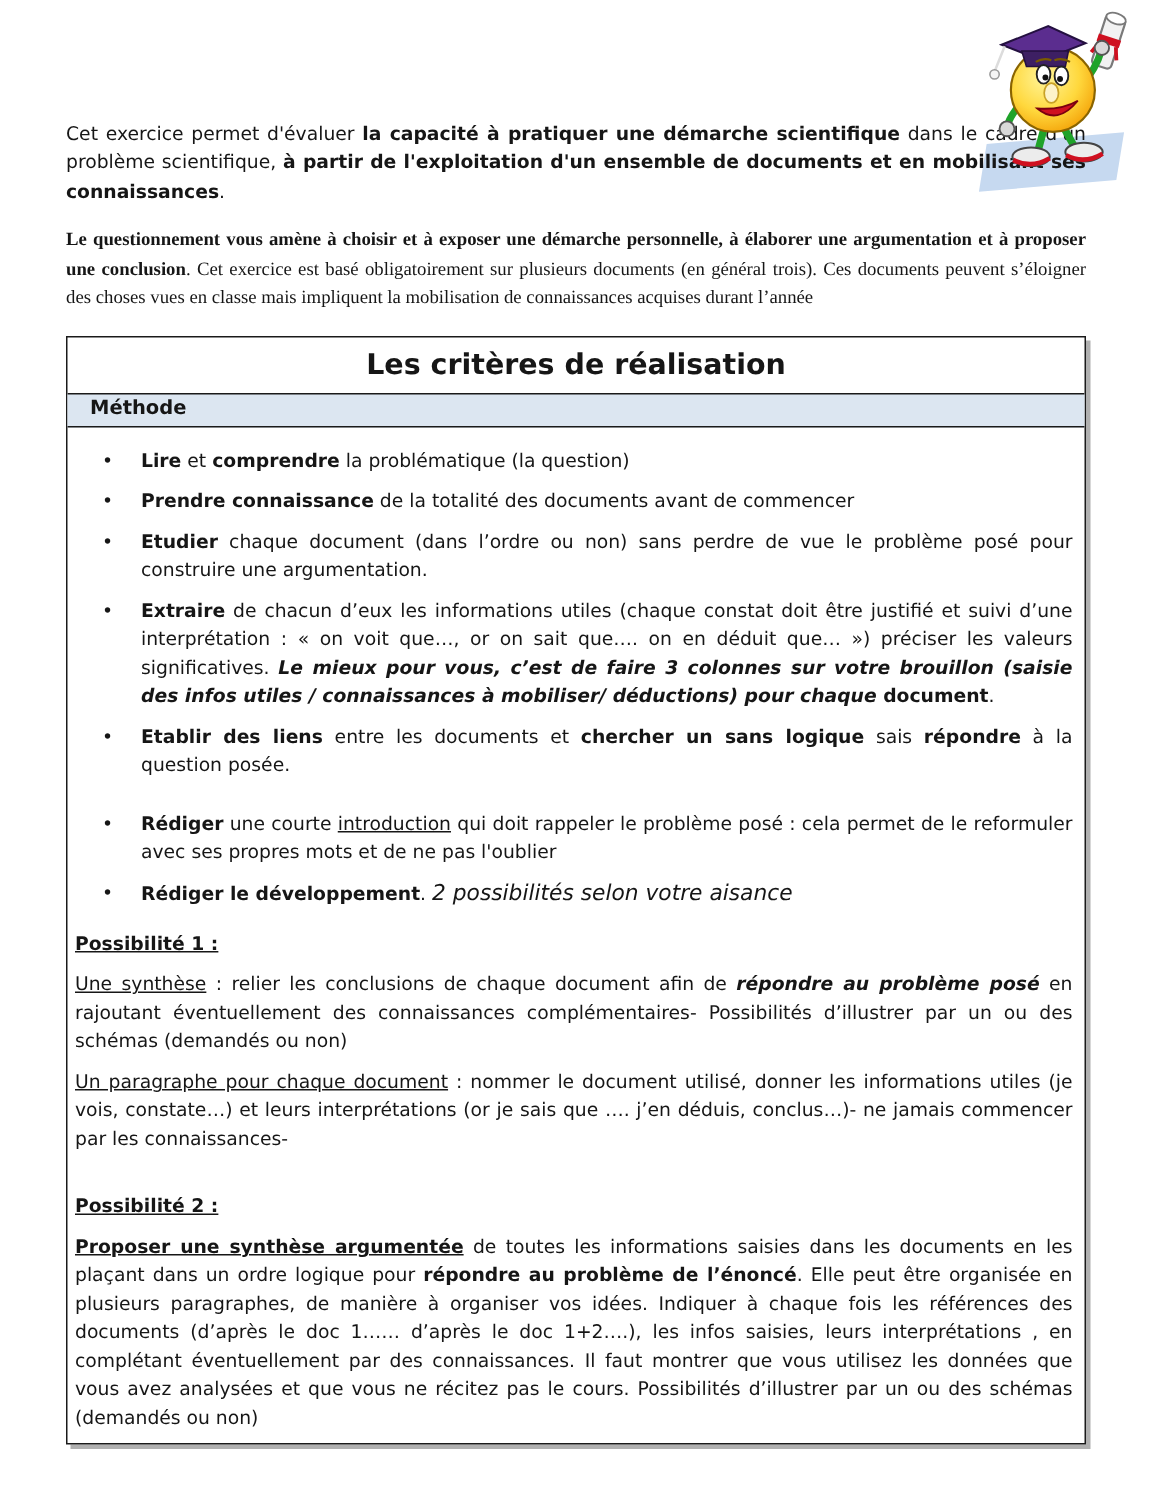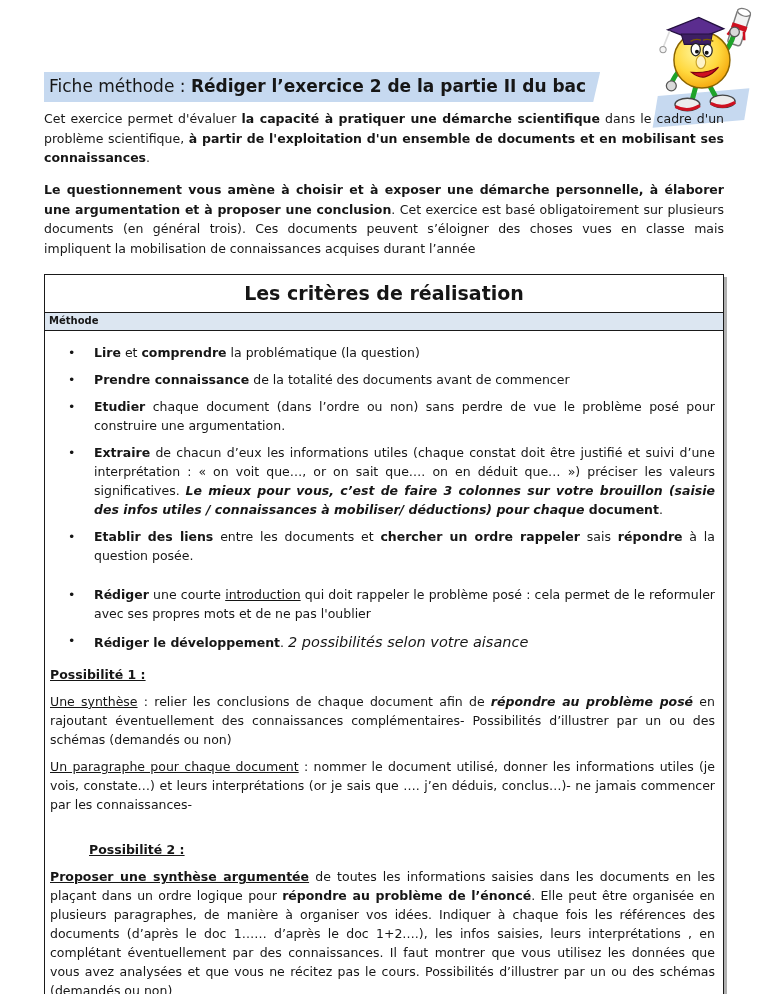--- a/index.html
+++ b/index.html
@@ -29,46 +29,46 @@
     clip-path:polygon(0 0,100% 0,calc(100% - 7px) 100%,0 100%);
     white-space:nowrap;
   }
   .title-line .main{font-weight:bold;}
 
   
   .intro-p{
     margin:7px 0 0 0;text-align:justify;
     font-size:12.5px;line-height:1.55;
   }
-  .intro-p + .intro-p{margin-top:13px;}
+  .intro-p + .intro-p{margin-top:13px;font-family:Liberation Serif, serif;}
 
   
   .tbl{
     margin-top:16px;border:1.5px solid #1a1a1a;
     box-shadow:3px 3px 0 #b0b0b0;
     background:#fff;
   }
   .tbl-title{
     text-align:center;font-weight:bold;font-size:19px;
     padding:7px 4px 8px 4px;
   }
   .tbl-sec{
-    background:#dce6f1;font-weight:bold;font-size:10px;
+    background:#dce6f1;font-weight:bold;font-size:13px;
     border-top:1.5px solid #1a1a1a;border-bottom:1.5px solid #1a1a1a;
-    padding:2px 6px 4px 4px;
+    padding:2px 6px 4px 15px;
   }
   .tbl-cell{
     padding:4px 8px 8px 5px;font-size:12.5px;line-height:1.52;
   }
   .block{margin-top:8px;text-align:justify;}
   .block.bullet{display:flex;padding-left:12px;}
   .block.bullet .dot{flex:none;width:26px;text-align:left;padding-left:6px;}
   .block.bullet .txt{flex:1;}
   .block.heading{margin-top:12px;text-align:left;}
-  .para + .heading{margin-top:26px;margin-left:39px;}
+  .para + .heading{margin-top:26px;}
 
   
   .b{font-weight:bold;}
   .i{font-style:italic;}
   .u{text-decoration:underline;}
   .lg{font-size:14.5px;}
 </style>
 </head>
 <body>
 
@@ -121,23 +121,20 @@
     <path d="M39 34 q5 -3 10 -1 M51 33 q5 -2 10 1" stroke="#7a5a00" stroke-width="1.4" fill="none"></path>
 
     <ellipse cx="49" cy="54" rx="4.6" ry="6.4" fill="#fdf3c9" stroke="#c9a227" stroke-width="1.1"></ellipse>
 
     <path d="M40 64 Q53 75 66 59 Q56 65 40 64 Z" fill="#cf1020" stroke="#7a0010" stroke-width="1.2"></path>
   </svg>
 </div>
 
 <div class="page">
 
-  <div class="title-line">
-    <span>Fiche méthode : </span><span class="main">Rédiger l’exercice 2 de la partie II du bac</span>
-  </div>
 
   <p class="intro-p"><span>Cet exercice permet d'évaluer </span><span class="b">la capacité à pratiquer une démarche scientifique</span><span> dans le cadre d'un problème scientifique, </span><span class="b">à partir de l'exploitation d'un ensemble de documents et en mobilisant ses connaissances</span><span>.</span></p>
   <p class="intro-p"><span class="b">Le questionnement vous amène à choisir et à exposer une démarche personnelle, à élaborer une argumentation et à proposer une conclusion</span><span>. Cet exercice est basé obligatoirement sur plusieurs documents (en général trois). Ces documents peuvent s’éloigner des choses vues en classe mais impliquent la mobilisation de connaissances acquises durant l’année</span></p>
 
   <div class="tbl">
     <div class="tbl-title">Les critères de réalisation</div>
 
     <div class="tbl-sec">Méthode</div>
     <div class="tbl-cell">
         <div class="block bullet">
@@ -151,21 +148,21 @@
         <div class="block bullet">
           <span class="dot">•</span>
           <span class="txt"><span class="b">Etudier</span><span> chaque document (dans l’ordre ou non) sans perdre de vue le problème posé pour construire une argumentation.</span></span>
         </div>
         <div class="block bullet">
           <span class="dot">•</span>
           <span class="txt"><span class="b">Extraire</span><span> de chacun d’eux les informations utiles (chaque constat doit être justifié et suivi d’une interprétation : « on voit  que…, or on sait que…. on en déduit que… ») préciser les valeurs significatives. </span><span class="b i">Le mieux pour vous, c’est de faire 3 colonnes sur votre brouillon (saisie des infos utiles  / connaissances à mobiliser/ déductions) pour chaque </span><span class="b">document</span><span>.</span></span>
         </div>
         <div class="block bullet">
           <span class="dot">•</span>
-          <span class="txt"><span class="b">Etablir des liens</span><span> entre les documents  et </span><span class="b">chercher un ordre rappeler</span><span>  sais </span><span class="b">répondre</span><span> à la question posée.</span></span>
+          <span class="txt"><span class="b">Etablir des liens</span><span> entre les documents  et </span><span class="b">chercher un sans logique</span><span>  sais </span><span class="b">répondre</span><span> à la question posée.</span></span>
         </div>
       </div>
 
     <div class="tbl-cell">
         <div class="block bullet">
           <span class="dot">•</span>
           <span class="txt"><span class="b">Rédiger</span><span> une courte </span><span class="u">introduction</span><span> qui doit rappeler le problème posé : cela permet de le reformuler avec ses propres mots et de ne pas l'oublier</span></span>
         </div>
         <div class="block bullet">
           <span class="dot">•</span>

